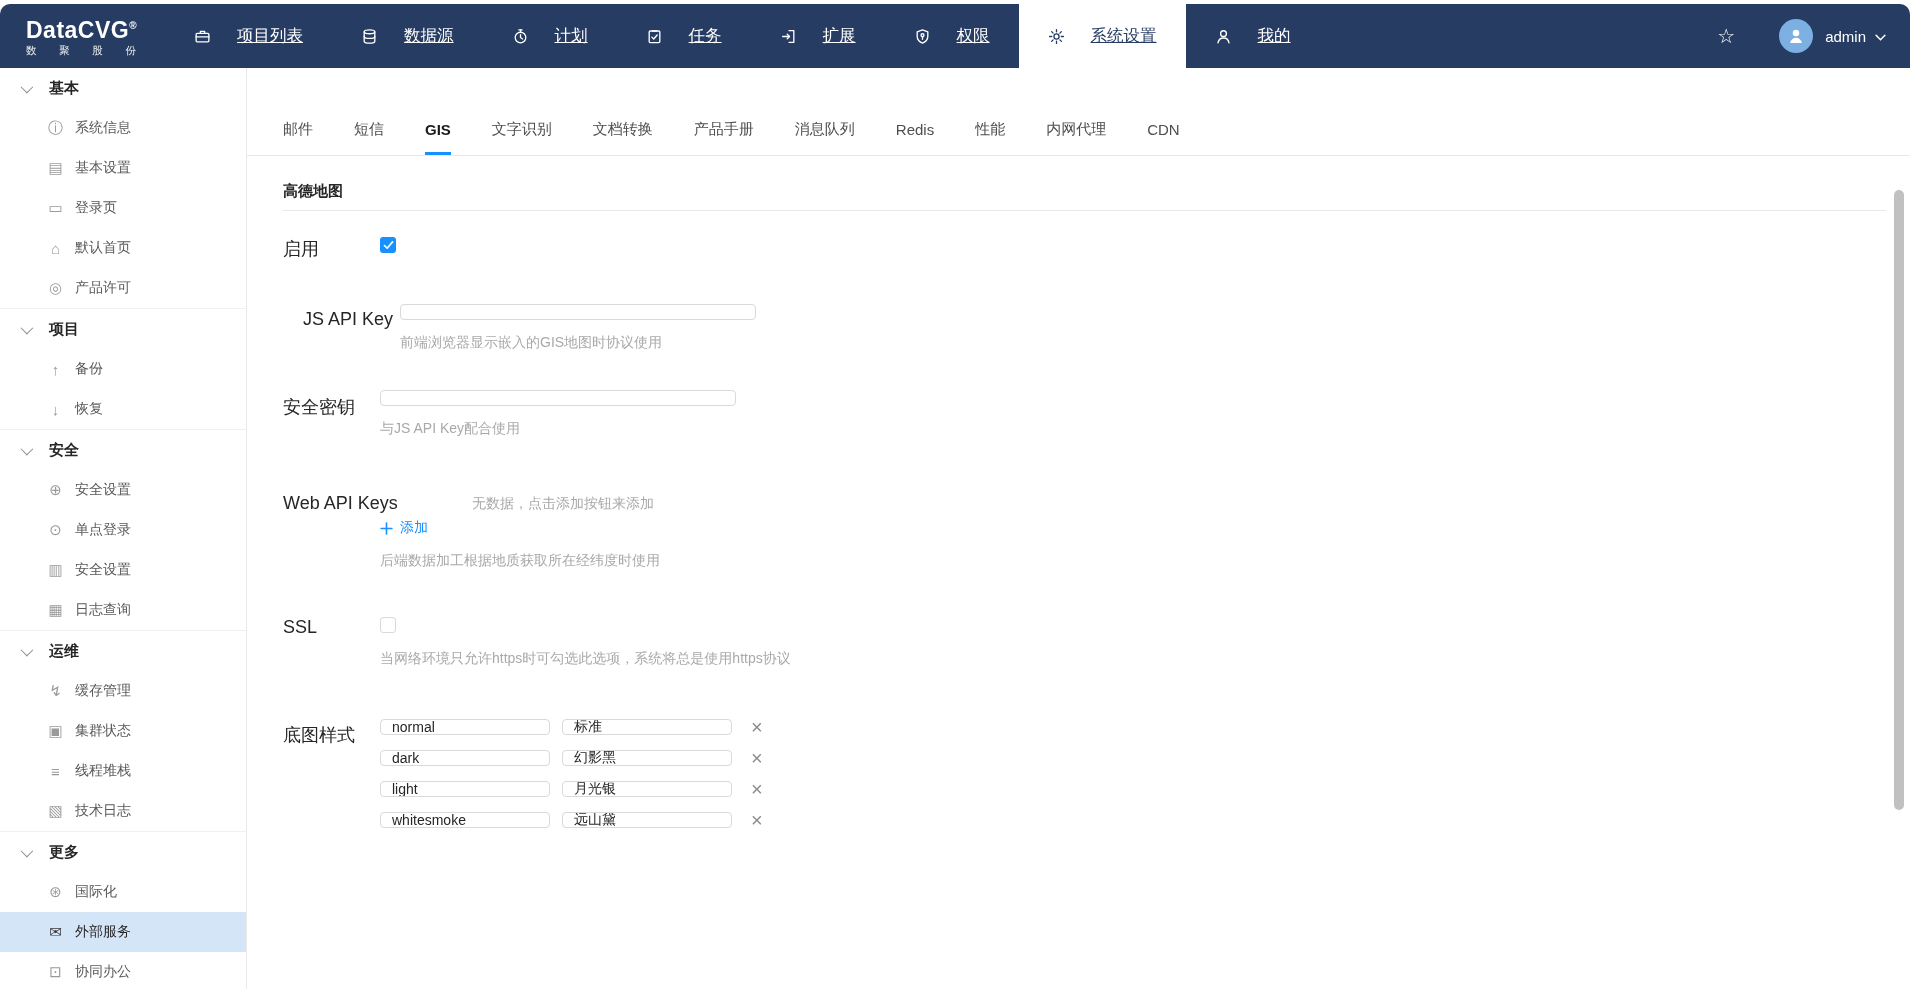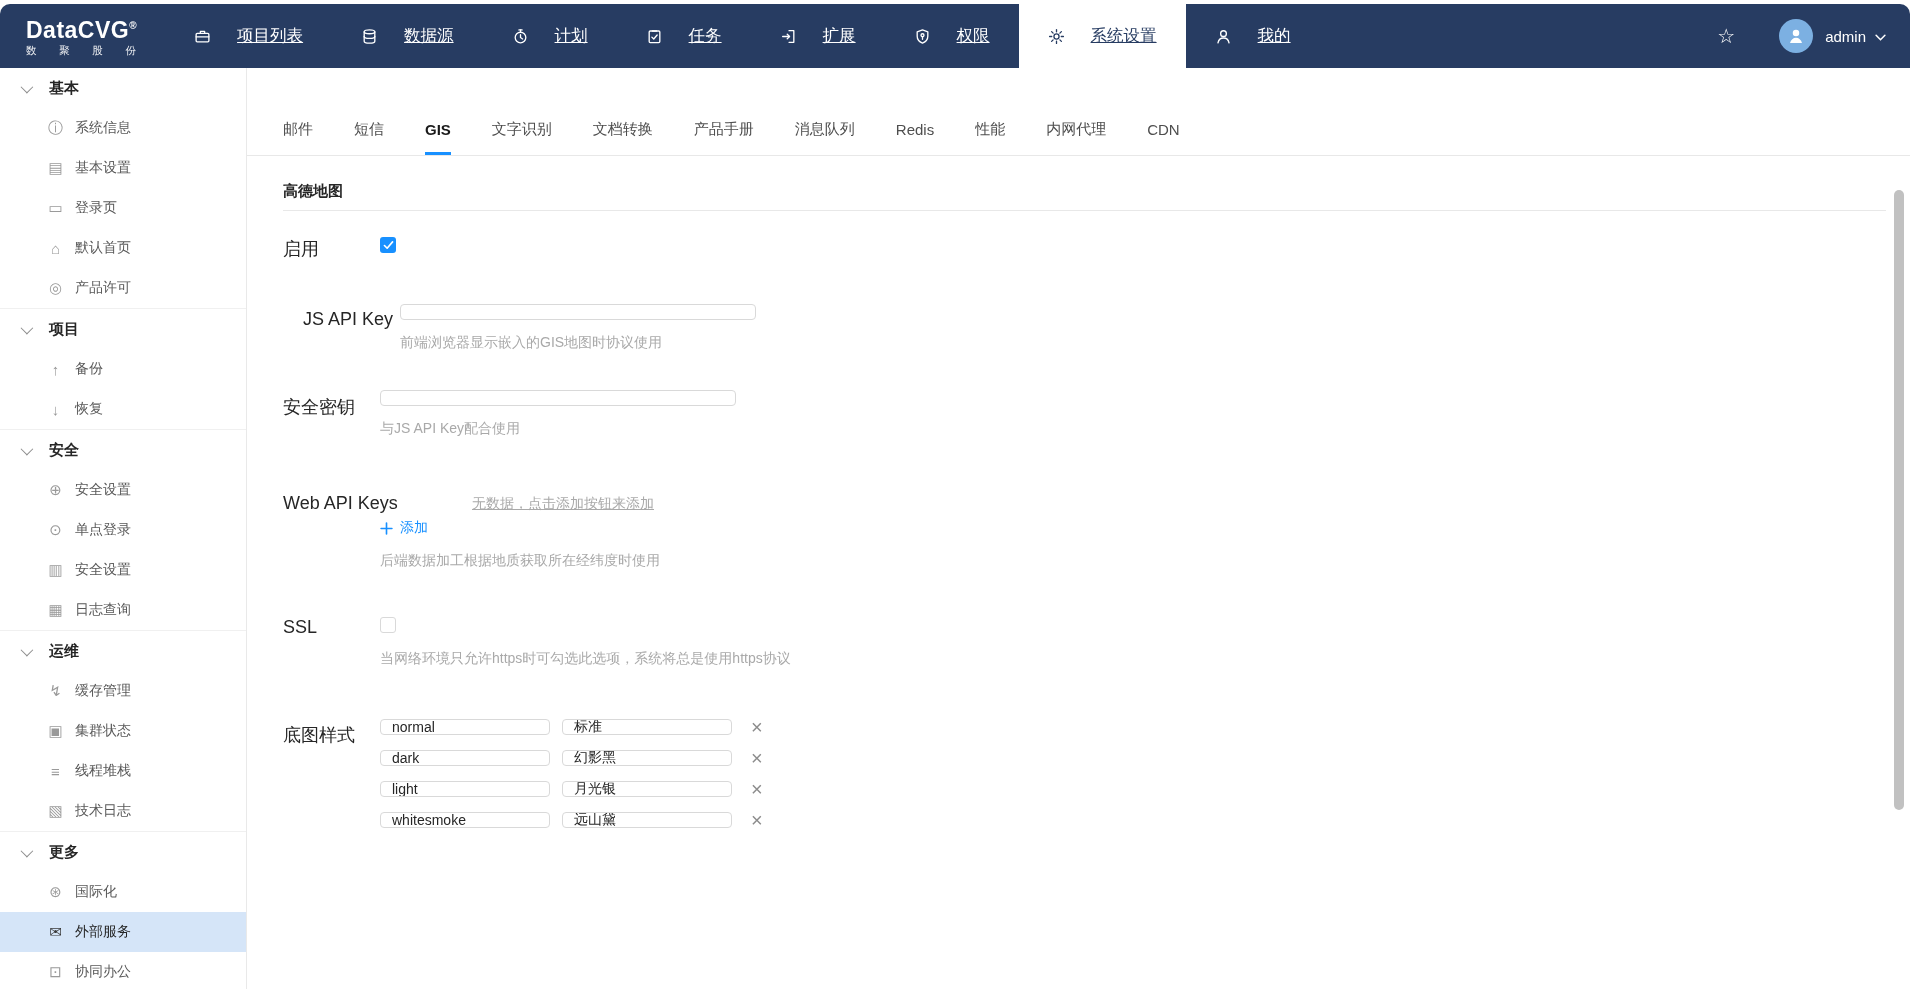--- a/index.html
+++ b/index.html
@@ -72,21 +72,21 @@
 
   .selectbox { width:192px; height:32px; border:1px solid #d9d9d9; border-radius:4px;
     display:flex; align-items:center; justify-content:space-between; padding:0 10px;
     font-size:14px; color:#262626; cursor:pointer; background:#fff; }
   .selectbox svg { width:10px; height:6px; }
   .selectbox svg path { stroke:#595959; stroke-width:1.3; fill:none; stroke-linecap:round; }
 
   .hint { font-size:14px; color:#a9a9a9; margin-top:9px; line-height:25px; }
   .hint.wrap { max-width:800px; }
 
-  .empty-text { font-size:14px; color:#a9a9a9; margin-left:92px; padding-top:8px;text-decoration:underline; }
+  .empty-text { font-size:14px; color:#a9a9a9; margin-left:92px; padding-top:8px; }
   .add-btn { display:inline-flex; align-items:center; gap:7px; color:#1890ff; font-size:14px;
     margin-top:6px; cursor:pointer; }
   .add-btn svg { width:13px; height:13px; }
   .add-btn svg path { stroke:#1890ff; stroke-width:1.5; stroke-linecap:round; }
 
   .bm-row { display:flex; align-items:center; margin-bottom:11px; }
   .bm-row .gap { width:12px; flex:none; }
   .del-x { margin-left:19px; font-size:20px; color:#8c8c8c; cursor:pointer; line-height:20px; }
 
   .mt-enable { margin-top:20px; }

